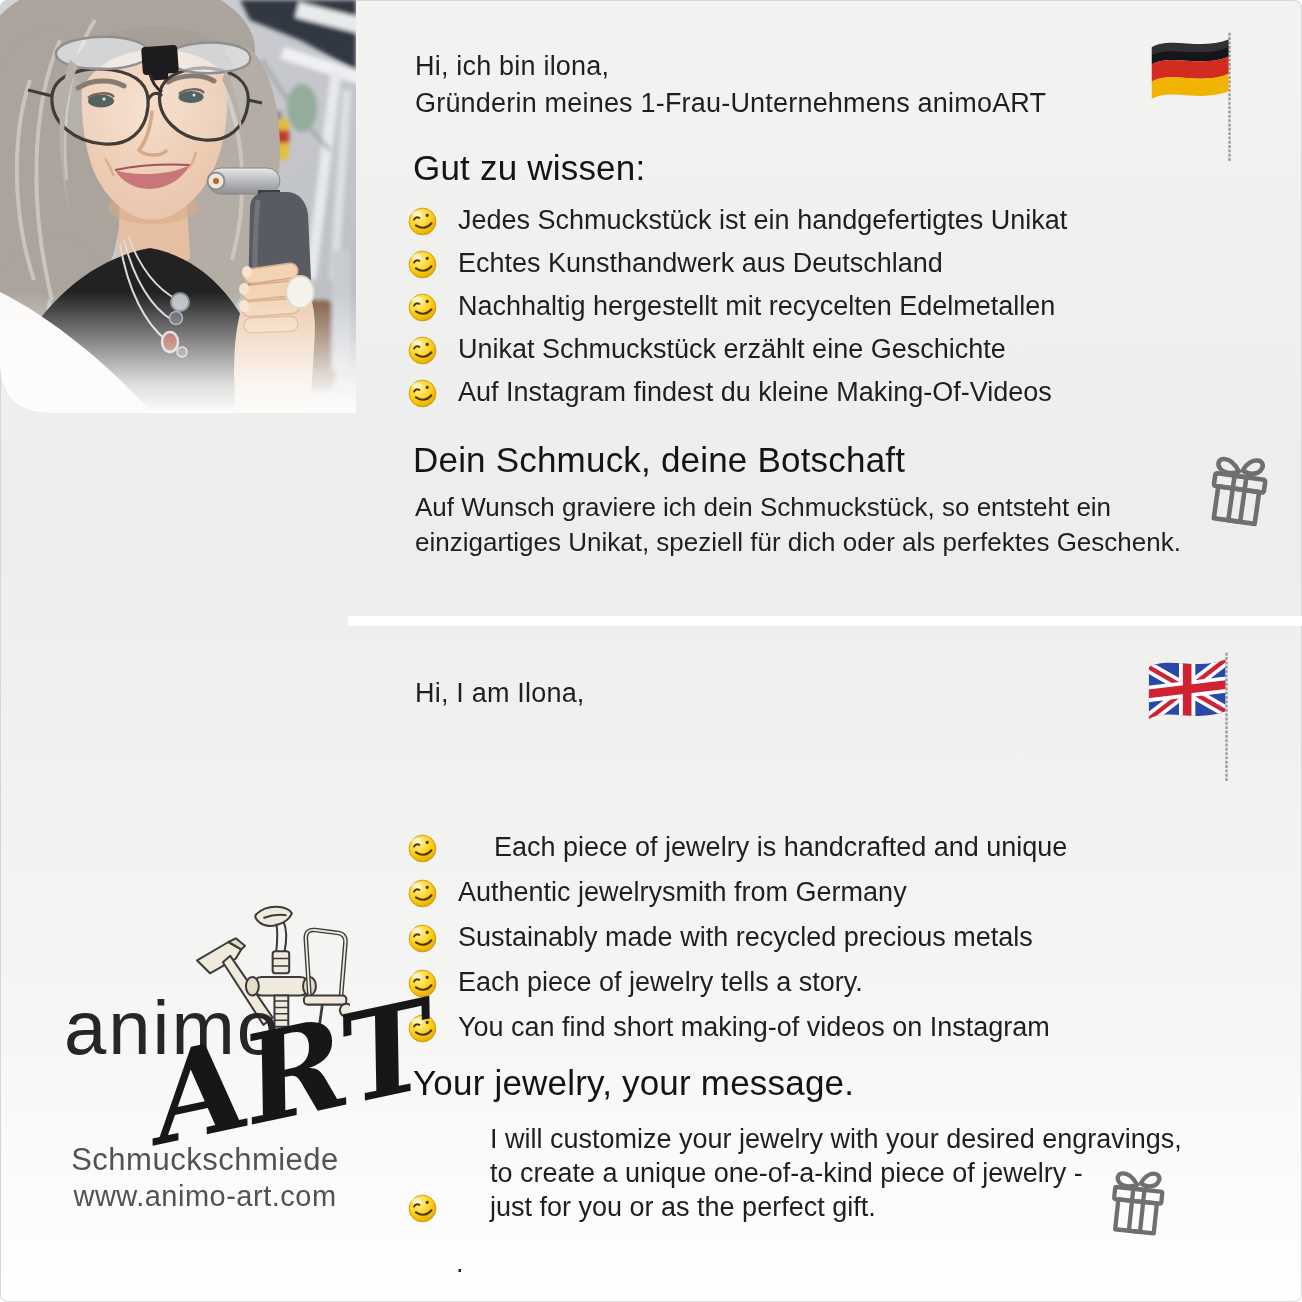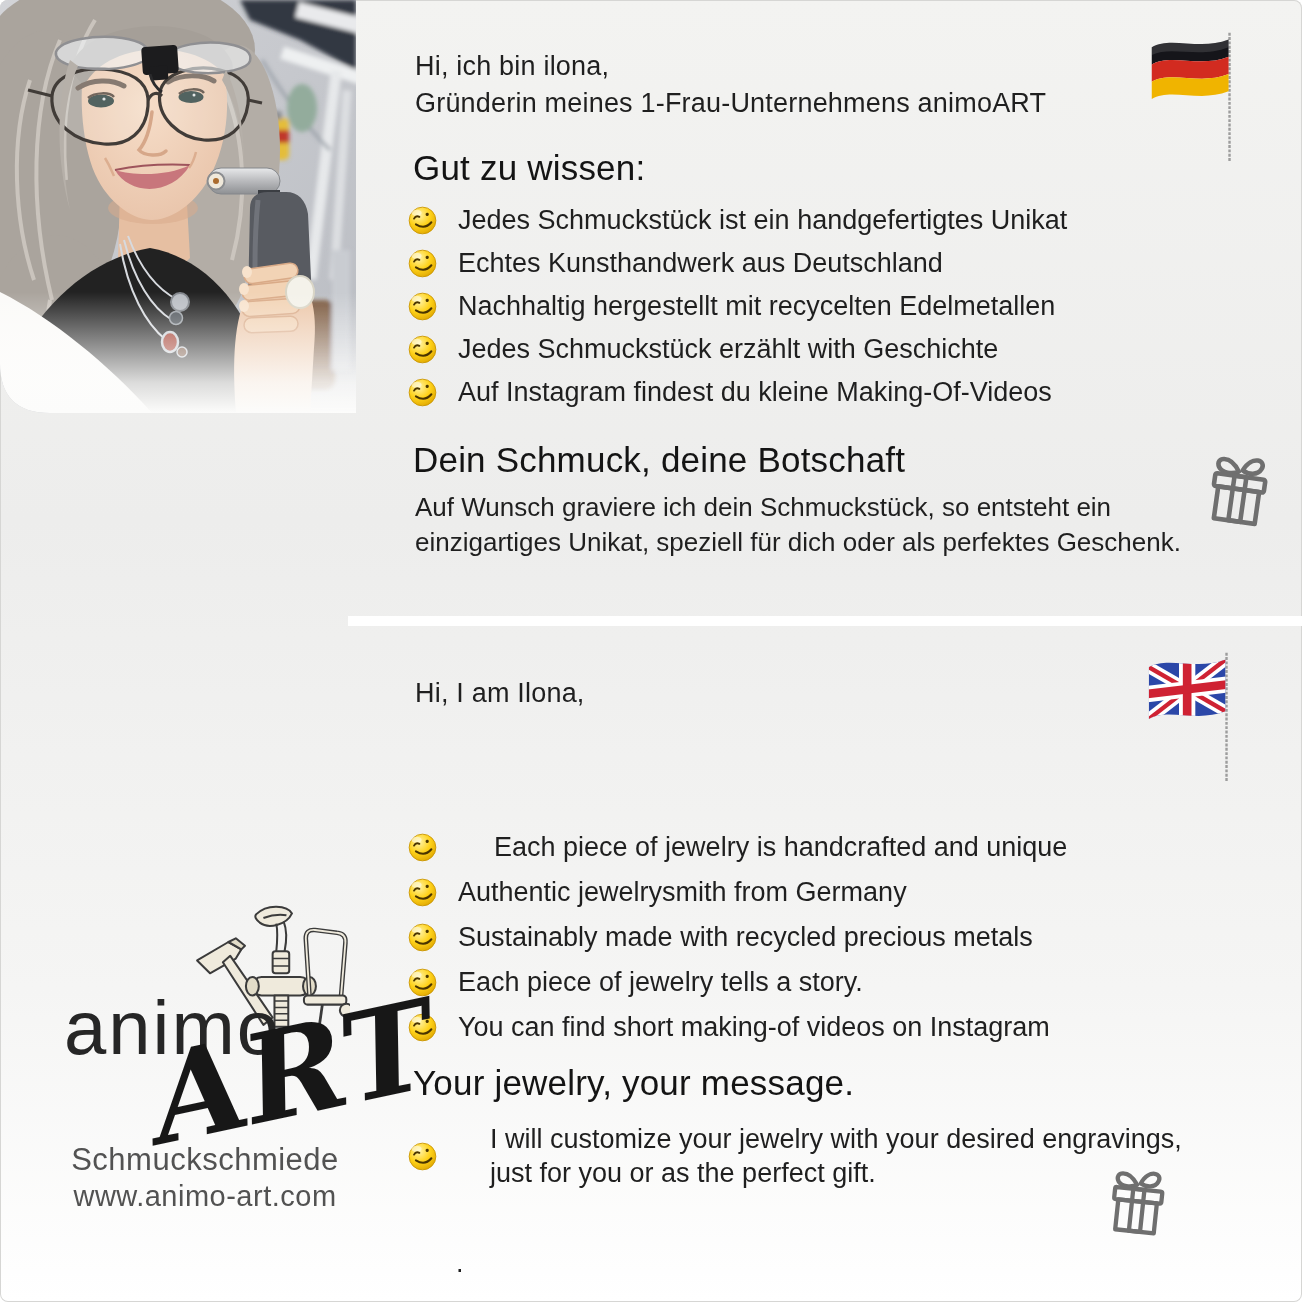--- a/index.html
+++ b/index.html
@@ -8,21 +8,21 @@
     background:linear-gradient(180deg,#f3f3f1 0%,#ededec 40%,#f5f5f4 76%,#ffffff 100%);
     box-shadow:inset 0 0 0 1px #d6d6d4;
     font-family:"Liberation Sans",sans-serif;color:#1d1d1d;border-radius:8px;
     -webkit-font-smoothing:antialiased;
   }
   .abs{position:absolute;}
   .intro{font-size:27px;line-height:37px;letter-spacing:.2px;color:#1f1f1f;}
   .h1{font-size:35px;font-weight:400;letter-spacing:.2px;color:#141414;}
   .h2{font-size:35px;font-weight:400;letter-spacing:.2px;color:#141414;}
   .body-text{font-size:26px;line-height:35px;color:#1f1f1f;}
-  .bullet-row{position:absolute;left:407px;display:flex;align-items:center;}
+  .bullet-row{position:absolute;left:407px;display:flex;align-items:flex-end;}
   .bullet-row .smiley{width:31px;height:31px;flex:0 0 31px;margin-top:1px;}
   .bullet-row .bullet-text{margin-left:20px;font-size:27px;line-height:34px;color:#1f1f1f;}
   .divider{position:absolute;left:348px;top:616px;width:954px;height:10px;background:#ffffff;}
   .gift{position:absolute;}
   .flag{position:absolute;}
   .logo-animo{position:absolute;left:64px;top:984px;font-size:76px;letter-spacing:2px;color:#262626;}
   .logo-art{
     position:absolute;left:150px;top:1000px;font-size:122px;font-weight:bold;font-style:italic;
     font-family:"DejaVu Serif",serif;color:#171717;transform:rotate(-12deg);
   }
@@ -249,21 +249,21 @@
   <div class="bullet-row" style="top:289px;">
     <svg class="smiley" viewBox="0 0 36 36">
         <use href="#smiley"></use>
       </svg>
     <span class="bullet-text">Nachhaltig hergestellt mit recycelten Edelmetallen</span>
   </div>
   <div class="bullet-row" style="top:332px;">
     <svg class="smiley" viewBox="0 0 36 36">
         <use href="#smiley"></use>
       </svg>
-    <span class="bullet-text">Jedes Schmuckstück erzählt with Geschichte</span>
+    <span class="bullet-text">Unikat Schmuckstück erzählt eine Geschichte</span>
   </div>
   <div class="bullet-row" style="top:375px;">
     <svg class="smiley" viewBox="0 0 36 36">
         <use href="#smiley"></use>
       </svg>
     <span class="bullet-text">Auf Instagram findest du kleine Making-Of-Videos</span>
   </div>
 
   <div class="abs h2" style="left:413px;top:440px;">Dein Schmuck, deine Botschaft</div>
   <div class="abs body-text" style="left:415px;top:490px;">
@@ -314,20 +314,21 @@
   </div>
 
   <div class="abs h2" style="left:413px;top:1063px;">Your jewelry, your message.</div>
 
   <div class="bullet-row" style="top:1122px;gap:32px;">
     <svg class="smiley" viewBox="0 0 36 36">
         <use href="#smiley"></use>
       </svg>
     <span class="bullet-text">
       <div>I will customize your jewelry with your desired engravings,</div>
+      <div>to create a unique one-of-a-kind piece of jewelry -</div>
       <div>just for you or as the perfect gift.</div>
     </span>
   </div>
   <svg class="gift" style="left:1106px;top:1166px;transform:rotate(6deg);" width="62" height="74" viewBox="0 0 72 84">
       <use href="#gift"></use>
     </svg>
 
   <div class="period">.</div>
 
   <svg class="abs" style="left:175px;top:898px;" width="175" height="158" viewBox="0 0 190 160">

